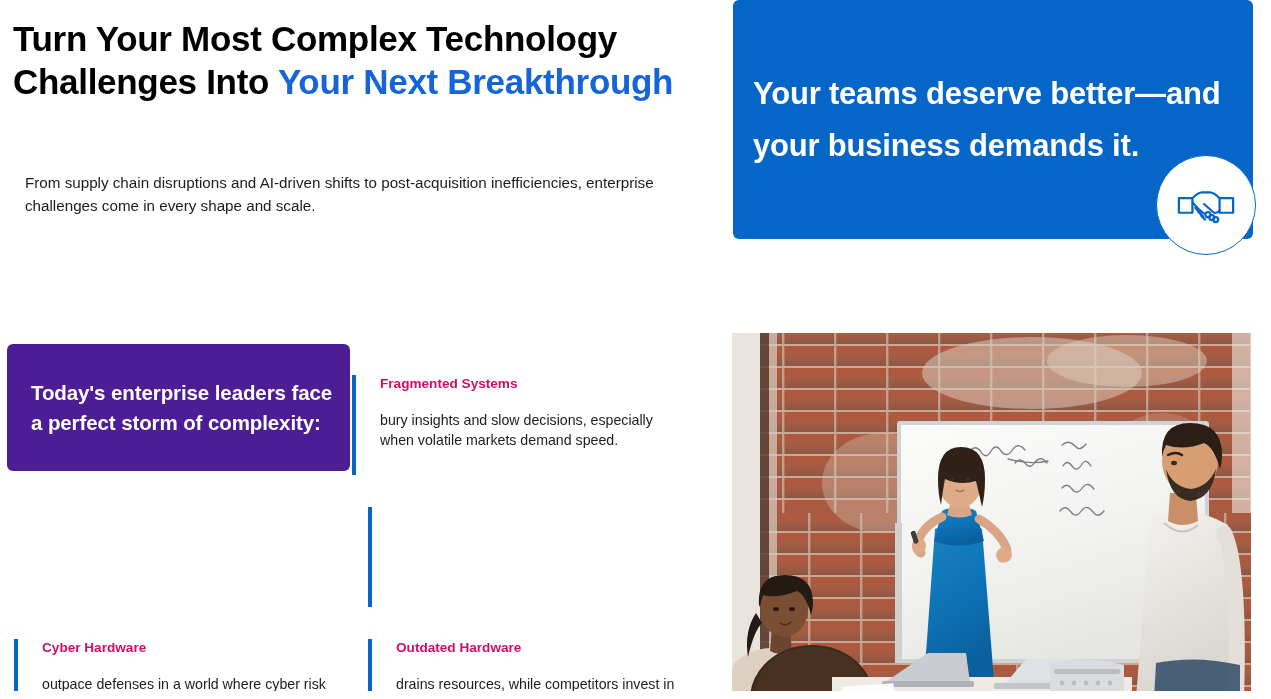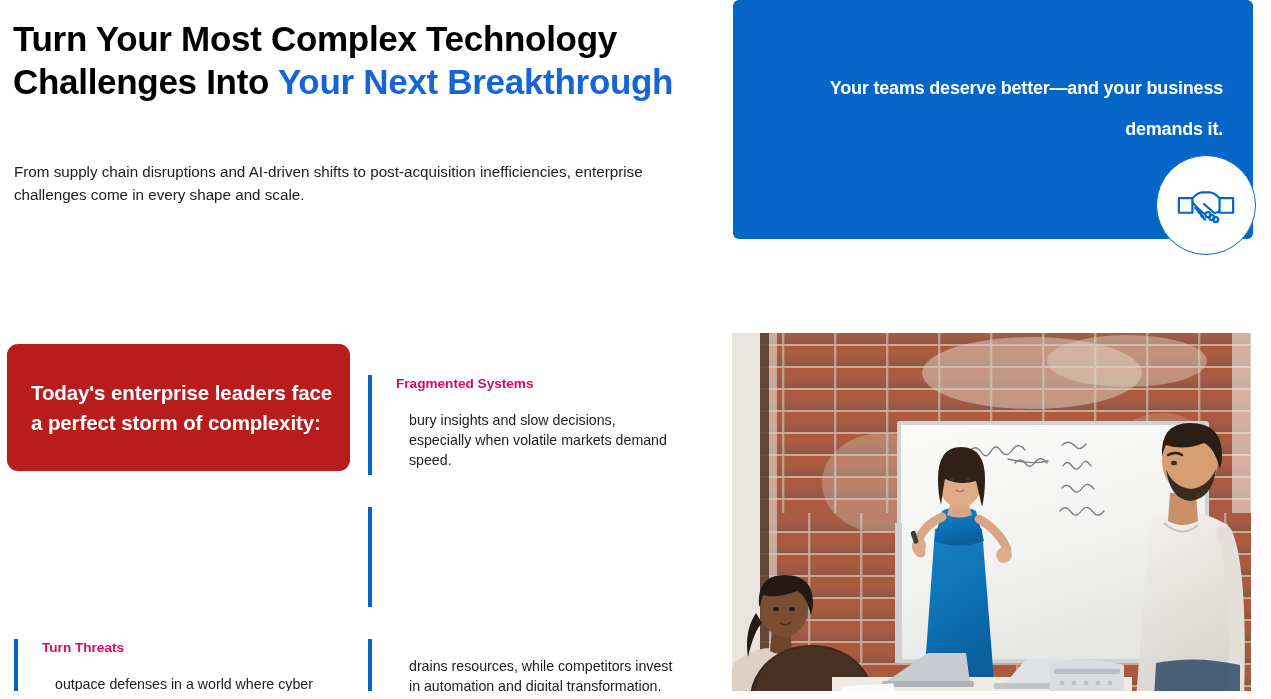--- a/index.html
+++ b/index.html
@@ -40,21 +40,21 @@
   }
 
   
   .hero-body {
     position: absolute;
     left: 14px;
     top: 160px;
     width: 672px;
   }
   .hero-body p {
-    margin: 0;
+    margin: 11px;
     font-size: 15.2px;
     line-height: 23px;
     color: #1c1c1c;
   }
   .hero-body p.second {
     margin-top: 23px;
   }
 
   
   .callout {
@@ -65,25 +65,24 @@
     height: 239px;
     background: #0566C8;
     border-radius: 6px;
   }
   .callout-text {
     position: absolute;
     left: 20px;
     top: 68px;
     width: 470px;
     color: #ffffff;
-    font-size: 18px;
-    line-height: 41px;
+    font-size: 31px;
+    line-height: 52px;
     font-weight: bold;
     letter-spacing: -0.2px;
-    text-align: right;
   }
   .handshake-badge {
     position: absolute;
     left: 1156px;
     top: 155px;
     width: 100px;
     height: 100px;
     background: #ffffff;
     border: 1.5px solid #0566C8;
     border-radius: 50%;
@@ -94,22 +93,22 @@
   }
   .handshake-badge svg { display:block; }
 
   
   .storm-box {
     position: absolute;
     left: 7px;
     top: 344px;
     width: 343px;
     height: 127px;
-    background: #b91c1c;
-    border-radius: 11px;
+    background: #4c1d95;
+    border-radius: 6px;
   }
   .storm-text {
     position: absolute;
     left: 24px;
     top: 34px;
     width: 305px;
     color: #ffffff;
     font-size: 20.5px;
     line-height: 30px;
     font-weight: bold;
@@ -132,28 +131,28 @@
     background: #0566C8;
   }
   .challenge .title {
     margin: 0;
     font-size: 13.6px;
     font-weight: bold;
     color: #CE0F69;
     line-height: 18px;
   }
   .challenge .desc {
-    margin: 13px;
+    margin: 0;
     margin-top: 17px;
     font-size: 14.2px;
     line-height: 20px;
     color: #1c1c1c;
   }
 
-  .pos-frag  { left: 368px; top: 375px; }
+  .pos-frag  { left: 352px; top: 375px; }
   .pos-man   { left: 14px;  top: 507px; }
   .pos-comp  { left: 368px; top: 507px; }
   .pos-cyber { left: 14px;  top: 639px; }
   .pos-out   { left: 368px; top: 639px; }
 
   
   .photo {
     position: absolute;
     left: 732px;
     top: 333px;
@@ -208,26 +207,27 @@
     <p class="desc">bury insights and slow decisions, especially when volatile markets demand speed.</p>
   </div>
 
 
   <div class="challenge pos-comp">
     <span class="bar"></span>
   </div>
 
   <div class="challenge pos-cyber">
     <span class="bar"></span>
-    <p class="title">Turn Threats</p>
+    <p class="title">Cyber Hardware</p>
     <p class="desc">outpace defenses in a world where cyber risk equals financial and reputational risk.</p>
   </div>
 
   <div class="challenge pos-out">
     <span class="bar"></span>
+    <p class="title">Outdated Hardware</p>
     <p class="desc">drains resources, while competitors invest in automation and digital transformation.</p>
   </div>
 
   <div class="photo">
     <svg width="519" height="366" viewBox="0 0 519 366">
       <defs>
         <linearGradient id="brickGrad" x1="0" y1="0" x2="0" y2="1">
           <stop offset="0%" stop-color="#b4563a"></stop>
           <stop offset="55%" stop-color="#a75c44"></stop>
           <stop offset="100%" stop-color="#8e5742"></stop>

